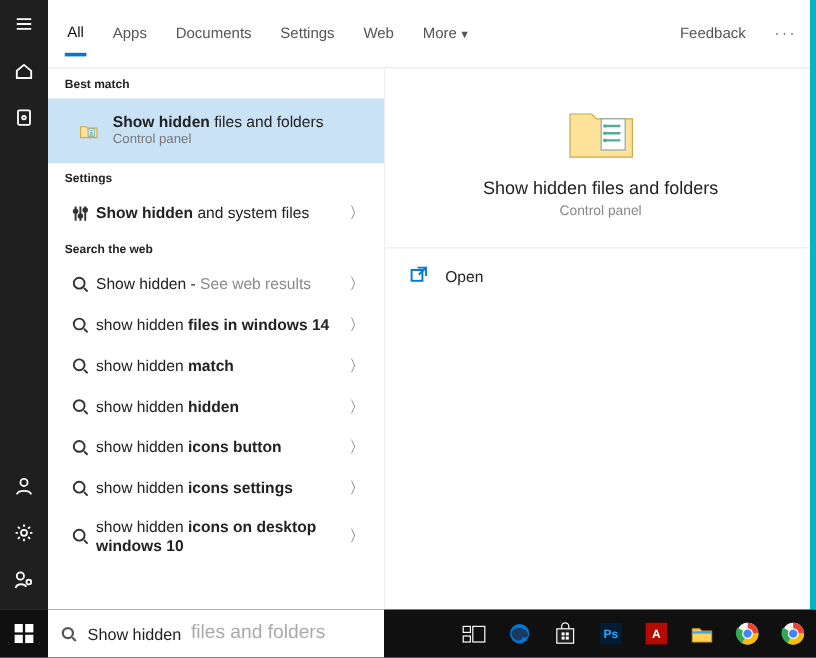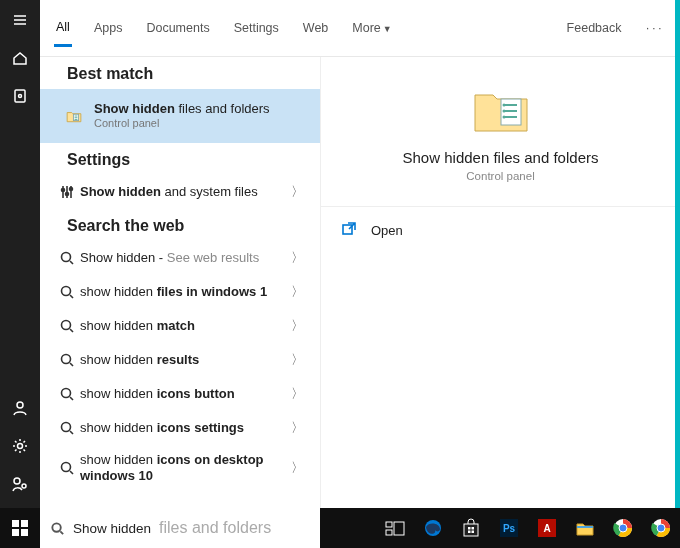--- a/index.html
+++ b/index.html
@@ -12,21 +12,21 @@
 .panel { position:absolute; left:40px; top:0; width:640px; height:508px; background:#fff; display:flex; flex-direction:column; }
 .tabs { height:57px; display:flex; align-items:center; padding:0 14px; font-size:12.5px; color:#555; gap:20px; border-bottom:1px solid #e8e8e8; }
 .tab { padding:10px 2px; cursor:pointer; }
 .tab.active { color:#111; border-bottom:3px solid #0078d4; font-weight:400; }
 .tabs .spacer { flex:1; }
 .tabs .more-caret { font-size:9px; margin-left:2px; }
 .tabs .dots { letter-spacing:2px; }
 .body { flex:1; display:flex; min-height:0; }
 .leftcol { width:280px; overflow:hidden; display:flex; flex-direction:column; }
 .rightcol { flex:1; border-left:1px solid #eee; display:flex; flex-direction:column; padding:18px 16px 0 16px; }
-.section-label { font-size:16px; font-weight:600; color:#222; padding:8px 27px 6px; }
+.section-label { font-size:10px; font-weight:600; color:#222; padding:8px 14px 6px; }
 .result { display:flex; align-items:center; padding:7px 10px 7px 14px; cursor:pointer; position:relative; min-height:34px; }
 .result.best { height:54px; background:#c9e2f5; }
 .result .ico { width:26px; display:flex; justify-content:center; }
 .result .ico svg { width:16px; height:16px; stroke:#333; fill:none; stroke-width:1.6; }
 .result.best .ico { width:40px; }
 .result .texts { flex:1; font-size:13px; color:#222; line-height:1.25; }
 .result .sub { font-size:11px; color:#777; }
 .result .gray { color:#8a8a8a; }
 .result b { font-weight:600; }
 .result .chev { color:#555; font-size:13px; padding:0 6px; }
@@ -139,41 +139,41 @@
         <div class="texts"><span>Show hidden</span><span> - </span><span class="gray">See web results</span></div>
         <span class="chev">〉</span>
       </div>
       <div class="result">
         <span class="ico">
               <svg viewBox="0 0 16 16">
                 <circle cx="7" cy="7" r="4.5"></circle>
                 <path d="M11 11l3 3"></path>
               </svg>
             </span>
-        <div class="texts"><span>show hidden </span><b>files in windows 1</b></div>
+        <div class="texts"><span>show hidden </span><b>files in windows 14</b></div>
         <span class="chev">〉</span>
       </div>
       <div class="result">
         <span class="ico">
               <svg viewBox="0 0 16 16">
                 <circle cx="7" cy="7" r="4.5"></circle>
                 <path d="M11 11l3 3"></path>
               </svg>
             </span>
         <div class="texts"><span>show hidden </span><b>match</b></div>
         <span class="chev">〉</span>
       </div>
       <div class="result">
         <span class="ico">
               <svg viewBox="0 0 16 16">
                 <circle cx="7" cy="7" r="4.5"></circle>
                 <path d="M11 11l3 3"></path>
               </svg>
             </span>
-        <div class="texts"><span>show hidden </span><b>results</b></div>
+        <div class="texts"><span>show hidden </span><b>hidden</b></div>
         <span class="chev">〉</span>
       </div>
       <div class="result">
         <span class="ico">
               <svg viewBox="0 0 16 16">
                 <circle cx="7" cy="7" r="4.5"></circle>
                 <path d="M11 11l3 3"></path>
               </svg>
             </span>
         <div class="texts"><span>show hidden </span><b>icons button</b></div>

